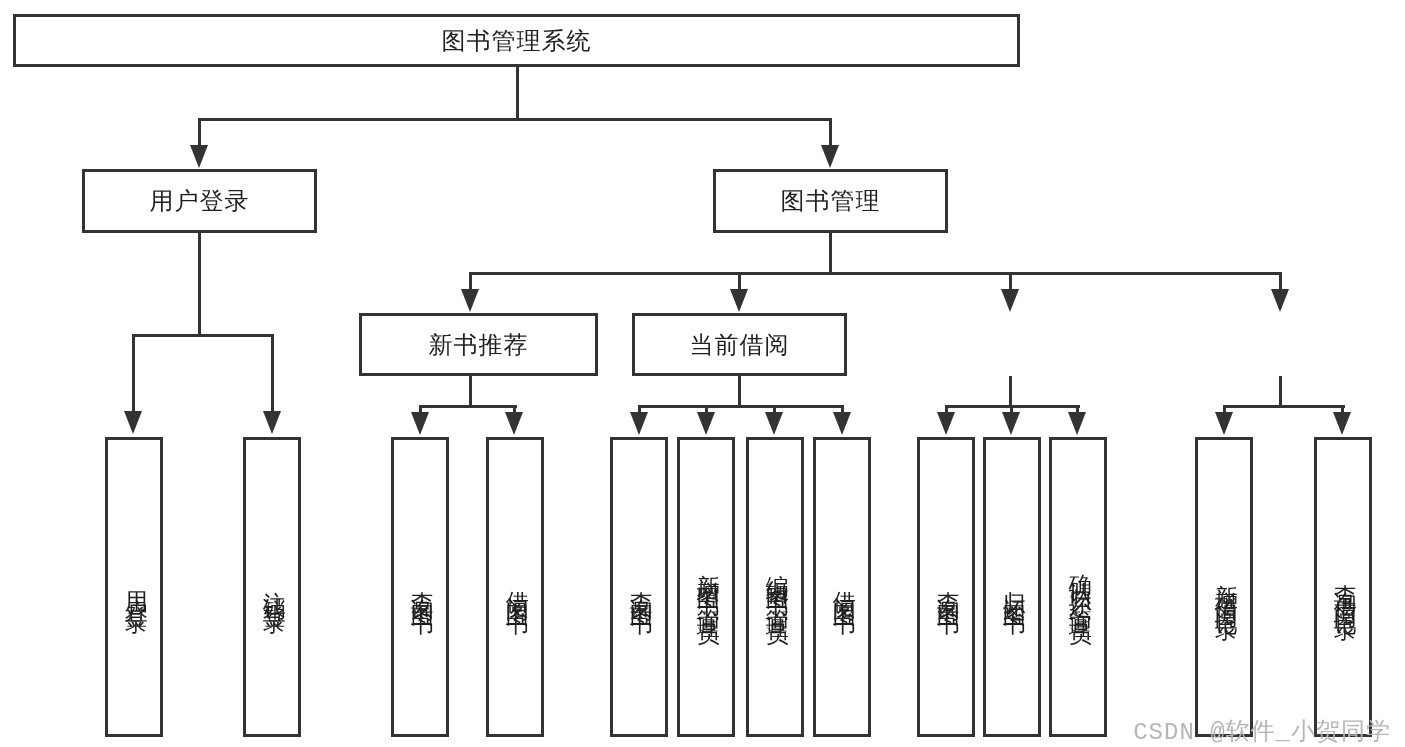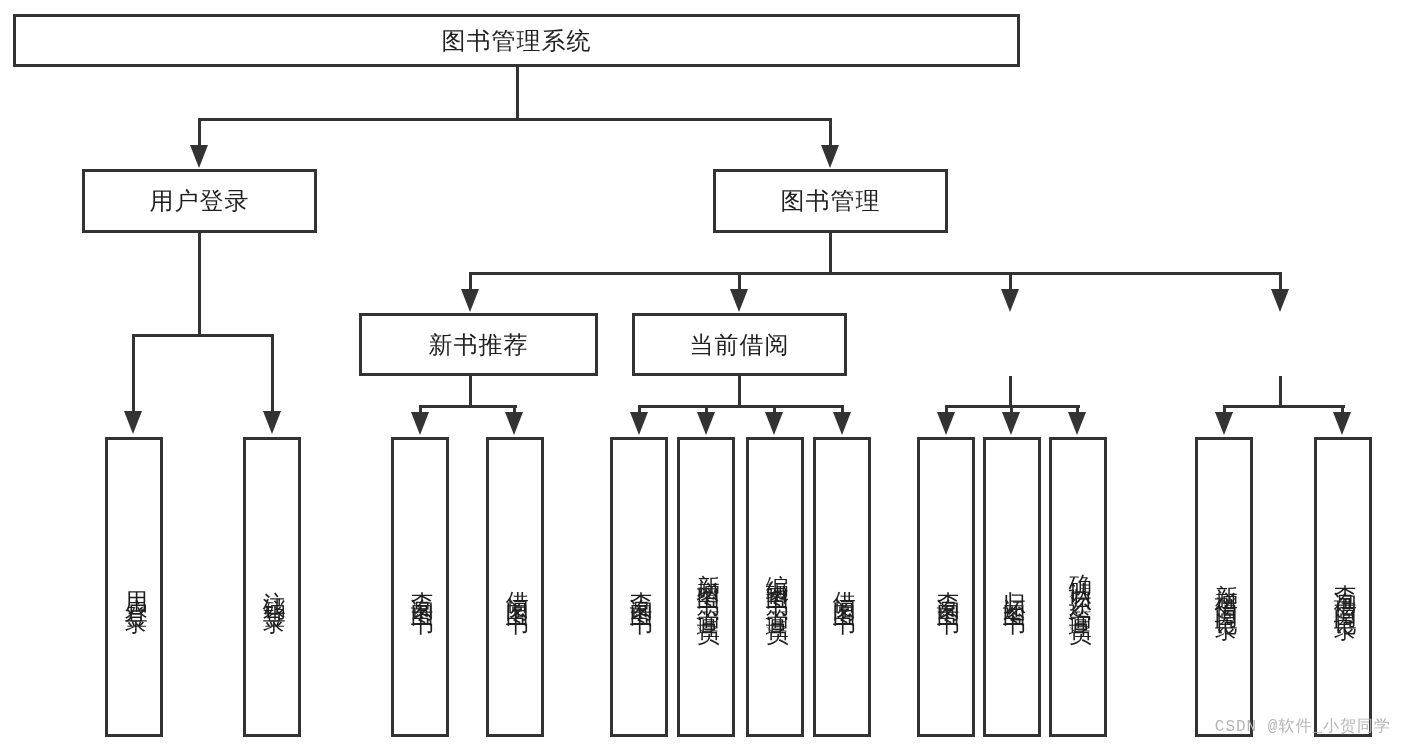--- a/index.html
+++ b/index.html
@@ -17,21 +17,21 @@
     letter-spacing:7px;line-height:1.1;font-size:23px;
   }
   .vl{position:absolute;width:3px;background:#333;}
   .hl{position:absolute;height:3px;background:#333;}
   .ar{
     position:absolute;width:0;height:0;
     border-left:9px solid transparent;border-right:9px solid transparent;
     border-top:23px solid #333;
   }
   .watermark{
-    position:absolute;right:14px;bottom:10px;font-size:16px;color:#b5b5b5;
+    position:absolute;right:14px;bottom:0;font-size:24px;color:#b5b5b5;
     letter-spacing:1px;white-space:nowrap;margin-left:36px;
   }
 </style>
 </head>
 <body>
 
 <div class="canvas">
 
   <div class="box hbox" style="left:13px;top:14px;width:1007px;height:53px">
     <span>图书管理系统</span>

